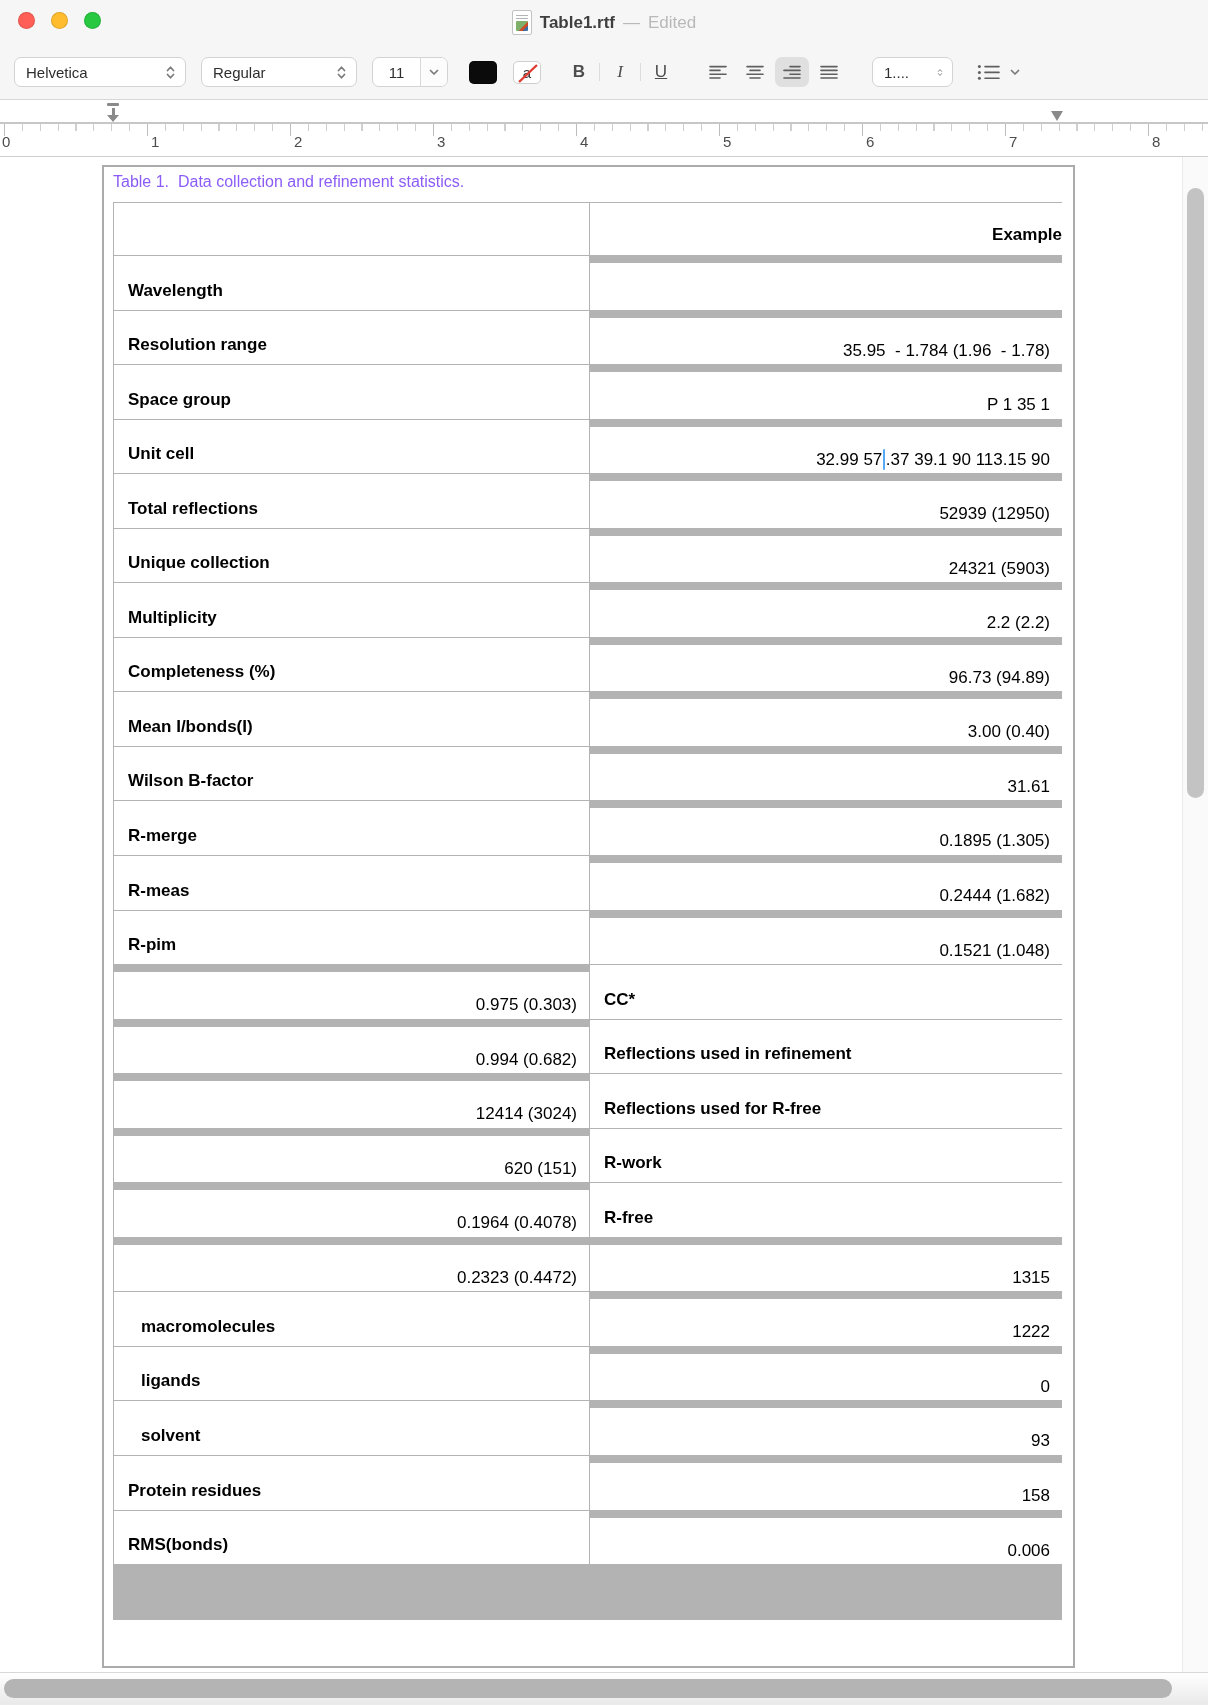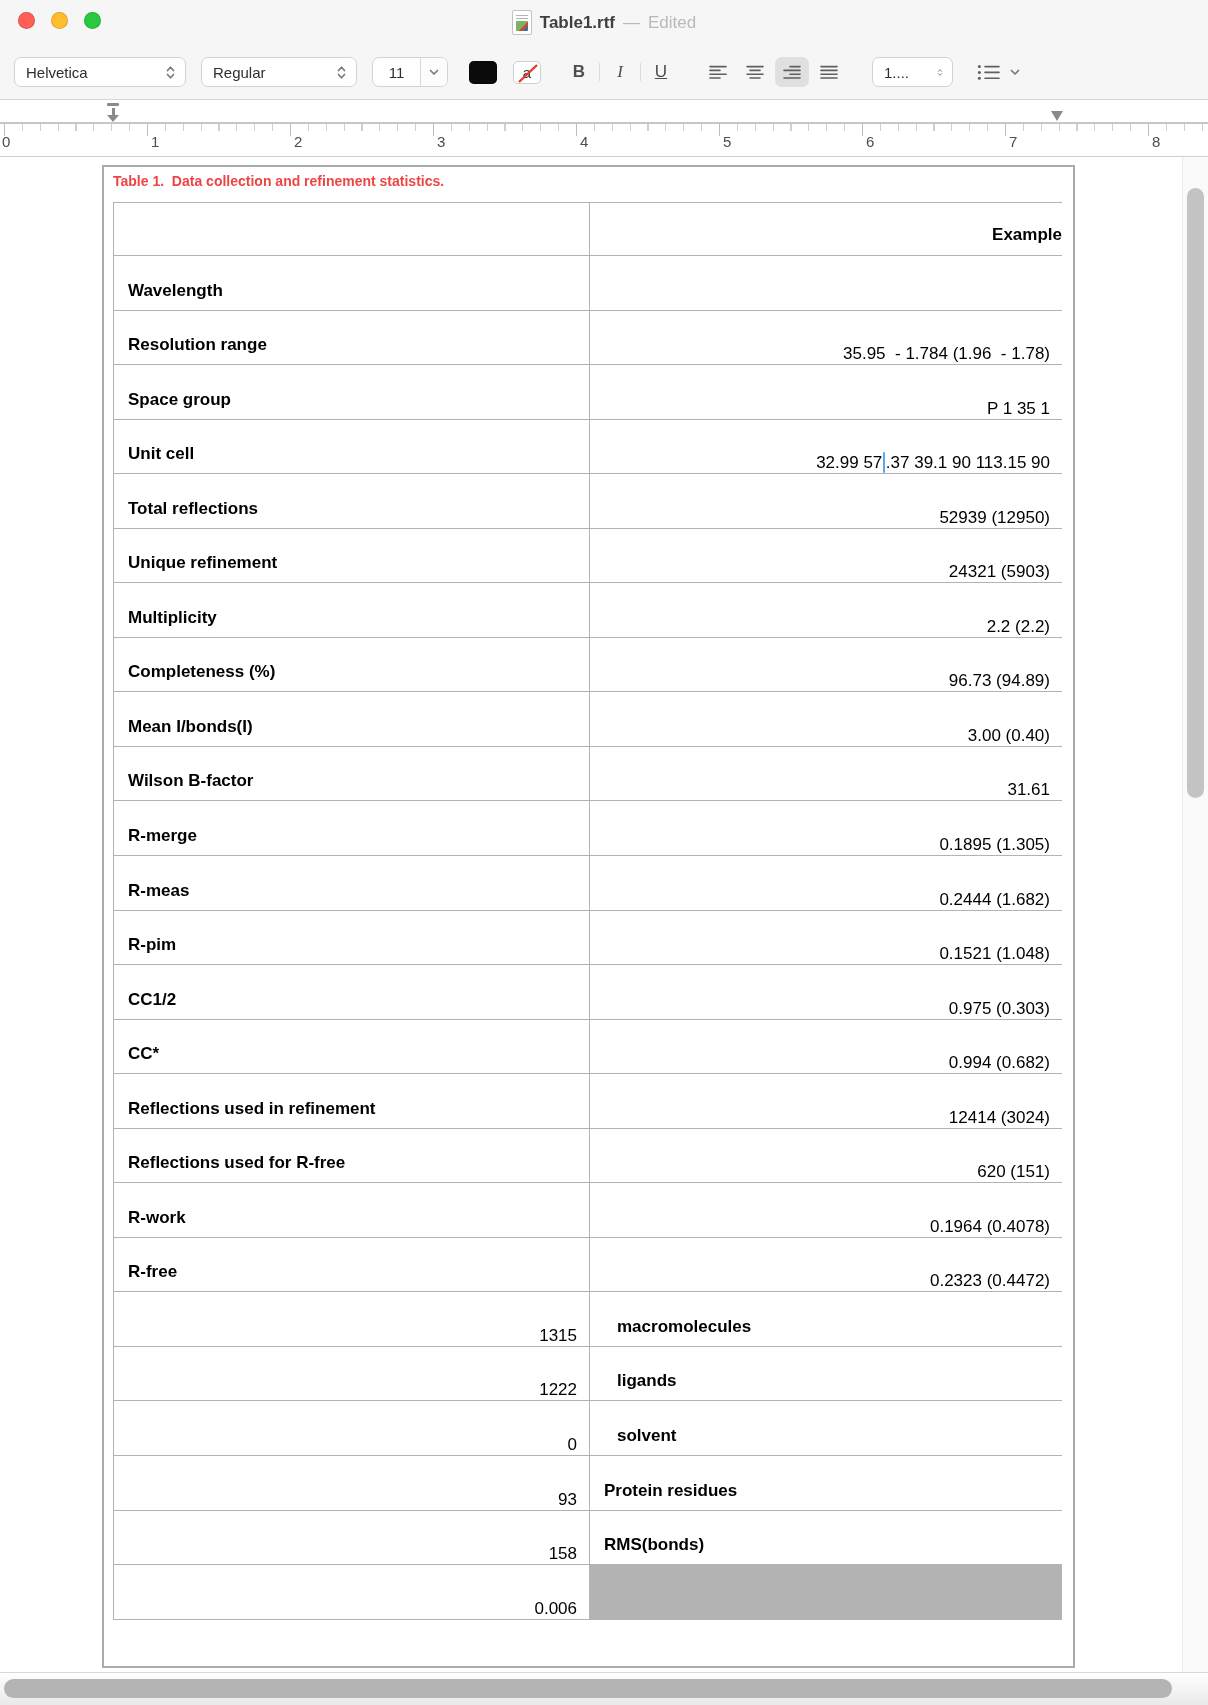--- a/index.html
+++ b/index.html
@@ -55,26 +55,26 @@
   }
   .ruler-num{position:absolute;top:33px;font-size:15px;color:#4c4c4c;}
   .tab-marker{position:absolute;left:106px;top:3px;width:14px;height:19px;}
   .tab-marker .bar{position:absolute;left:1px;top:0;width:12px;height:3px;background:#8a8a8a;border-radius:1px;}
   .tab-marker .stem{position:absolute;left:5.5px;top:5px;width:3px;height:7px;background:#8a8a8a;}
   .tab-marker .head{position:absolute;left:1px;top:12px;width:0;height:0;border-left:6px solid transparent;border-right:6px solid transparent;border-top:7px solid #8a8a8a;}
   .indent-marker{position:absolute;left:1051px;top:11px;width:0;height:0;border-left:6.5px solid transparent;border-right:6.5px solid transparent;border-top:10px solid #8a8a8a;}
   
   .doc-area{position:relative;height:1515px;background:#fff;overflow:hidden;}
   .outer-box{position:absolute;left:102px;top:8px;width:973px;height:1503px;border:2px solid #ababab;box-sizing:border-box;background:#fff;}
-  .doc-title{position:absolute;left:9px;top:6px;font-size:14px;font-weight:bold;color:#ef4444;white-space:pre;}
+  .doc-title{position:absolute;left:9px;top:6px;font-size:16px;font-weight:normal;color:#8b5cf6;white-space:pre;}
   .ttable{position:absolute;left:9px;top:35px;width:949px;display:grid;grid-template-columns:475px 472px;grid-template-rows:52px repeat(25,53.55px);gap:1px;padding:1px;background:#b3b3b3;box-sizing:border-box;}
   .cell{background:#fff;display:flex;font-size:17px;color:#000;box-sizing:border-box;}
   .cell.lab{align-items:flex-end;padding:0 0 9px 14px;font-weight:bold;}
   .cell.lab.indent{padding-left:27px;}
-  .cell.val{align-items:flex-end;justify-content:flex-end;padding:6px 12px 0 0;}
+  .cell.val{align-items:flex-start;justify-content:flex-end;padding:23px 12px 0 0;margin-top:7px;}
   .cell.val span{white-space:pre;}
   .cell.header-val{align-items:flex-end;justify-content:flex-end;padding:0 0 10px 12px;font-weight:bold;}
   .caret{width:2.5px;height:21px;background:var(--caret,#57a8f5);border-radius:1px;margin:-1px 0.5px 0 0.5px;}
   
   .vscroll{position:absolute;top:0;right:0;width:26px;height:100%;background:#fafafa;border-left:1px solid #ececec;box-sizing:border-box;}
   .vthumb{position:absolute;left:4px;top:31px;width:17px;height:610px;border-radius:8.5px;background:#c3c3c3;}
   .bottombar{position:relative;height:33px;background:linear-gradient(#ffffff,#e9e9e9);border-top:1px solid #d8d8d8;box-sizing:border-box;}
   .hthumb{position:absolute;left:4px;top:6px;width:1168px;height:19px;border-radius:9.5px;background:#b4b4b4;}
   svg{display:block;}
 </style>
@@ -256,21 +256,21 @@
             <div class="caret"></div>
             <span>.37 39.1 90 113.15 90</span>
           </div>
           <div class="cell lab">
             <span>Total reflections</span>
           </div>
           <div class="cell val">
             <span>52939 (12950)</span>
           </div>
           <div class="cell lab">
-            <span>Unique refinement</span>
+            <span>Unique collection</span>
           </div>
           <div class="cell val">
             <span>24321 (5903)</span>
           </div>
           <div class="cell lab">
             <span>Multiplicity</span>
           </div>
           <div class="cell val">
             <span>2.2 (2.2)</span>
           </div>
@@ -302,23 +302,20 @@
             <span>R-meas</span>
           </div>
           <div class="cell val">
             <span>0.2444 (1.682)</span>
           </div>
           <div class="cell lab">
             <span>R-pim</span>
           </div>
           <div class="cell val">
             <span>0.1521 (1.048)</span>
-          </div>
-          <div class="cell lab">
-            <span>CC1/2</span>
           </div>
           <div class="cell val">
             <span>0.975 (0.303)</span>
           </div>
           <div class="cell lab">
             <span>CC*</span>
           </div>
           <div class="cell val">
             <span>0.994 (0.682)</span>
           </div>

